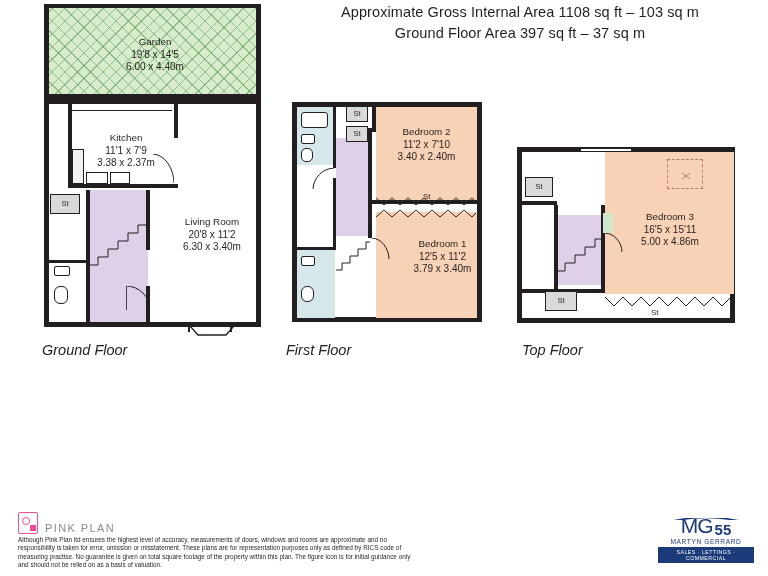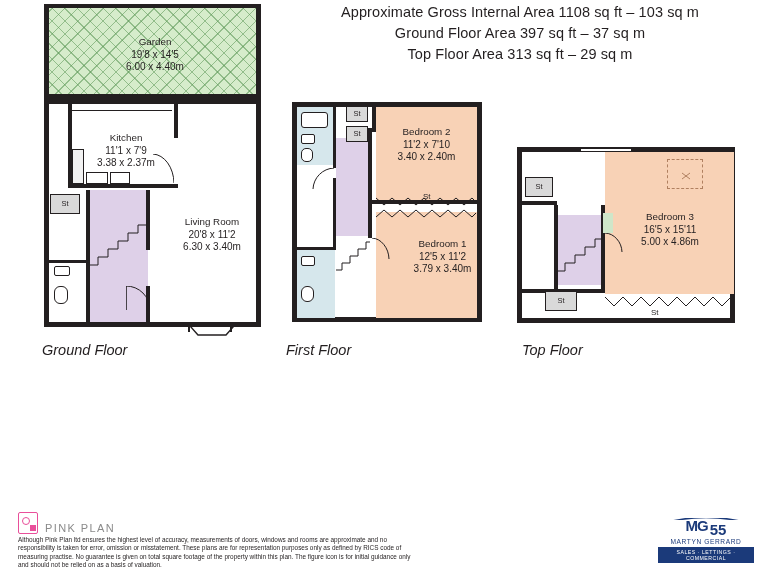--- a/index.html
+++ b/index.html
@@ -155,22 +155,22 @@
     text-align: center;
   }
   .mg-logo .mg-top {
     display: flex;
     align-items: flex-end;
     justify-content: center;
     gap: 2px;
     color: #1b3a7a;
   }
   .mg-logo .mg-big {
-    font-size: 15px;
-    font-weight: bold;
+    font-size: 21px;
+    font-weight: normal;
     letter-spacing: -1px;
     line-height: 22px;
   }
   .mg-logo .mg-num {
     font-size: 15px;
     font-weight: bold;
     color: #1b3a7a;
     line-height: 15px;
   }
   .mg-logo .mg-name {
@@ -197,21 +197,20 @@
   }
 </style>
 </head>
 <body>
 
 <div class="stage">
 
   <div class="areas">
     <div>Approximate Gross Internal Area 1108 sq ft – 103 sq m</div>
     <div>Ground Floor Area 397 sq ft – 37 sq m</div>
-    <div>Top Floor Area 313 sq ft – 29 sq m</div>
   </div>
 
   <div class="plan" style="left:40px; top:4px; width:225px; height:325px;">
 
     <div class="room garden" style="left:8px; top:0px; width:212px; height:90px;">
       <div class="garden-hatch"></div>
     </div>
     <div class="wall" style="left:4px; top:0px; width:5px; height:94px;"></div>
     <div class="wall" style="left:216px; top:0px; width:5px; height:94px;"></div>
     <div class="wall" style="left:4px; top:0px; width:217px; height:4px;"></div>

